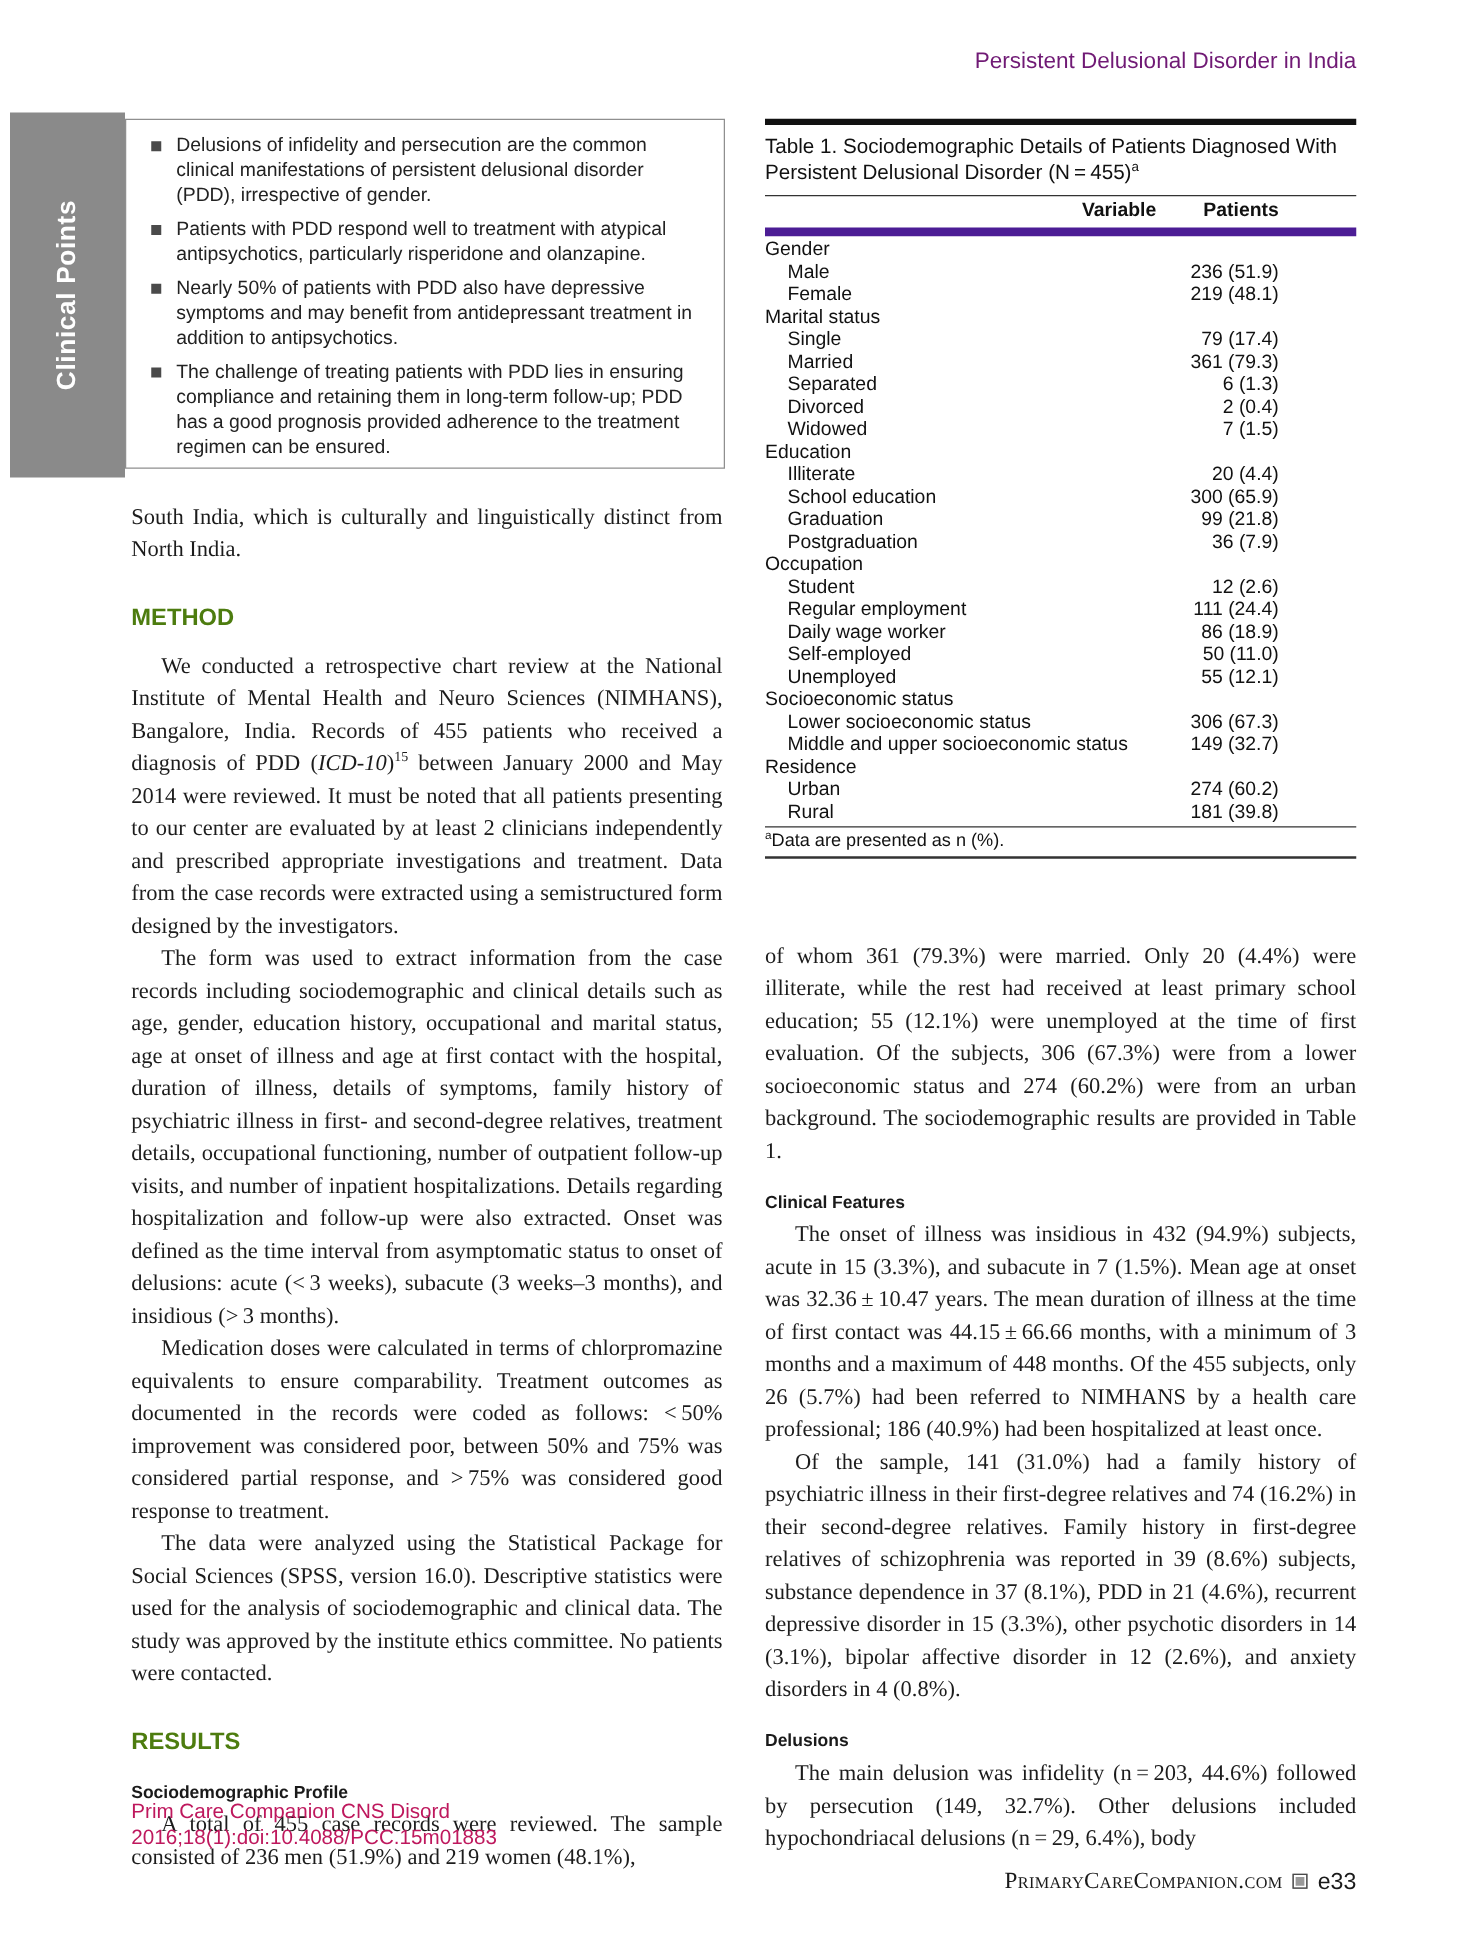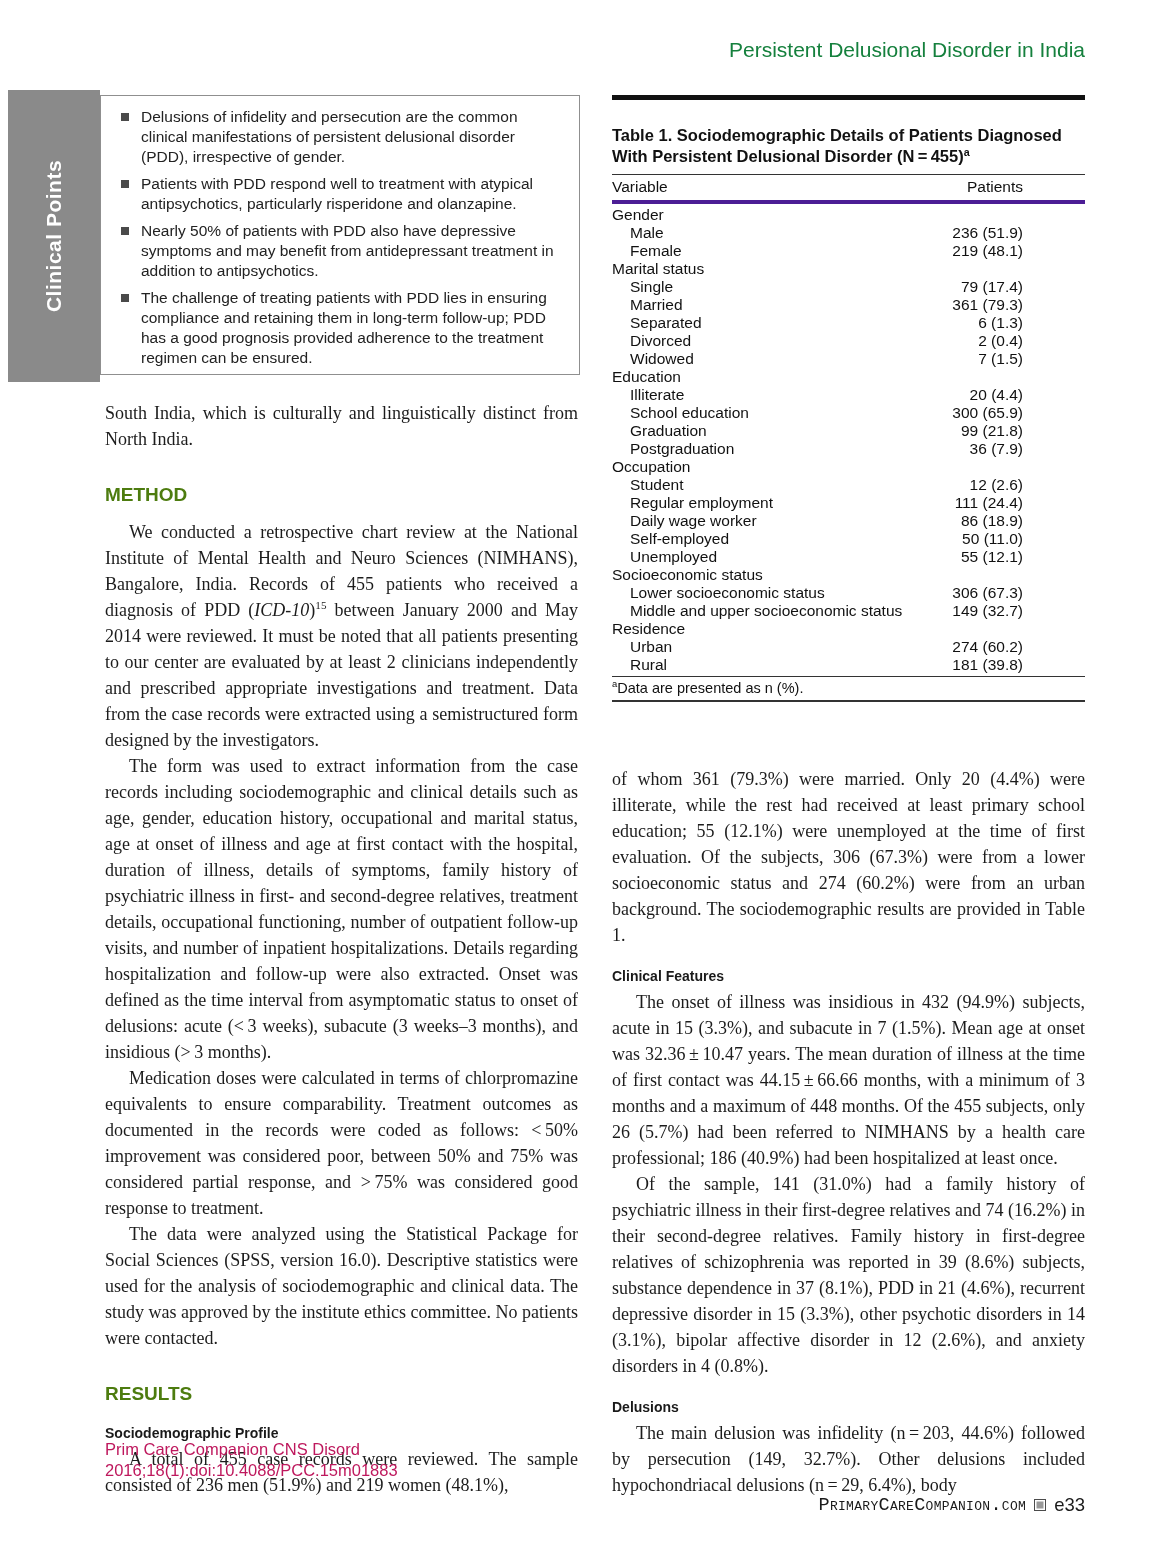--- a/index.html
+++ b/index.html
@@ -13,22 +13,22 @@
     font-family: "Liberation Serif", serif;
     overflow: hidden;
   }
 
   
   .running-head {
     position: absolute;
     top: 38px;
     right: 85px;
     font-family: "Liberation Sans", sans-serif;
-    font-size: 21px;
-    color: #15803d;
+    font-size: 18px;
+    color: #701a75;
   }
 
   
   .clinical-points { position: absolute; left: 8px; top: 90px; width: 572px; height: 292px; }
   .cp-bar {
     position: absolute; left: 0; top: 0; width: 92px; height: 292px;
     background: #8a8a8a;
     display: flex; align-items: center; justify-content: center;
   }
   .cp-label {
@@ -90,33 +90,33 @@
     color: #1a1a1a;
     margin-top: 20px;
     margin-bottom: 5px;
   }
 
   
   .table1 { width: 473px; font-family: "Liberation Sans", sans-serif; color: #111; }
   .t-topbar { border-top: 5px solid #111; padding-top: 7px; }
   .t-title {
     font-size: 16.5px;
-    font-weight: bold;
+    font-weight: normal;
     line-height: 21px;
     padding-bottom: 7px;
-    margin-top: 18px;
   }
   .t-title sup { font-size: 0.65em; line-height: 0; }
   .t-header {
     border-top: 1px solid #333;
-    border-bottom: 4px solid #4c1d95;
+    border-bottom: 7px solid #4c1d95;
     display: flex;
-    justify-content: space-between;
+    justify-content: flex-end;
     font-size: 15.5px;
     padding: 3px 0 4px 0;
+    font-weight: bold;
   }
   .t-val-h { width: 160px; text-align: right; padding-right: 62px; }
   .t-body { padding: 2px 0 2px 0; }
   .trow {
     display: flex;
     justify-content: space-between;
     font-size: 15.5px;
     line-height: 18px;
   }
   .trow .tlabel { flex: 1; }
@@ -139,21 +139,21 @@
     font-size: 16.5px;
     line-height: 21px;
     color: #be185d;
   }
   .footer-right {
     position: absolute; right: 85px; top: 1494px;
     display: flex; align-items: center; gap: 8px;
     color: #1a1a1a;
   }
   .footer-right .site {
-    font-family: Liberation Mono, monospace;
+    font-family: Liberation Serif, serif;
     font-variant: small-caps;
     font-size: 18.5px;
     letter-spacing: 0.3px;
   }
   .footer-right .sq {
     display: inline-block;
     width: 12px; height: 12px;
     background: #999999;
     border: 1.5px solid #4a4a4a;
     box-shadow: inset 0 0 0 1.5px #ffffff;

